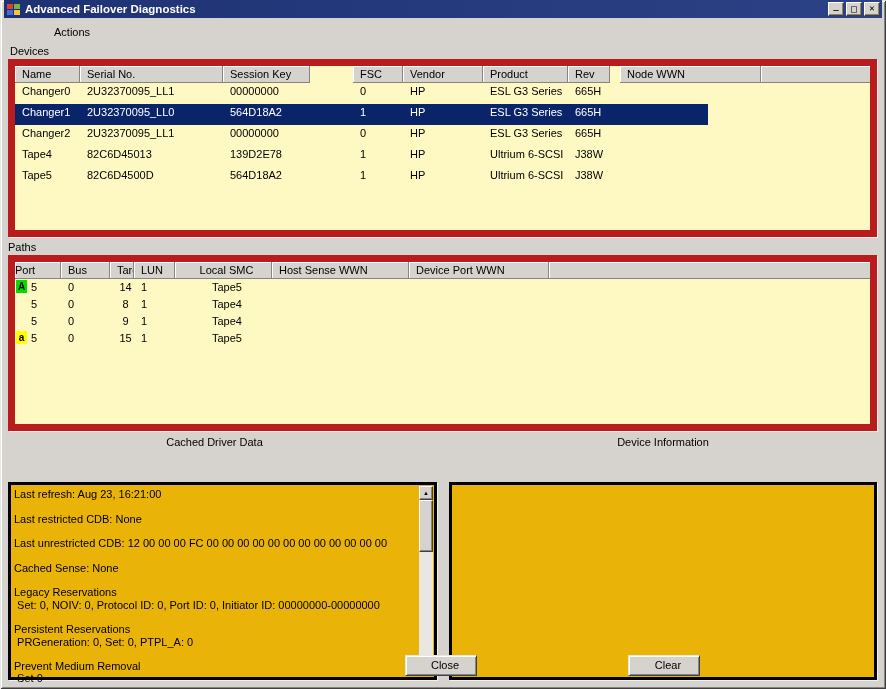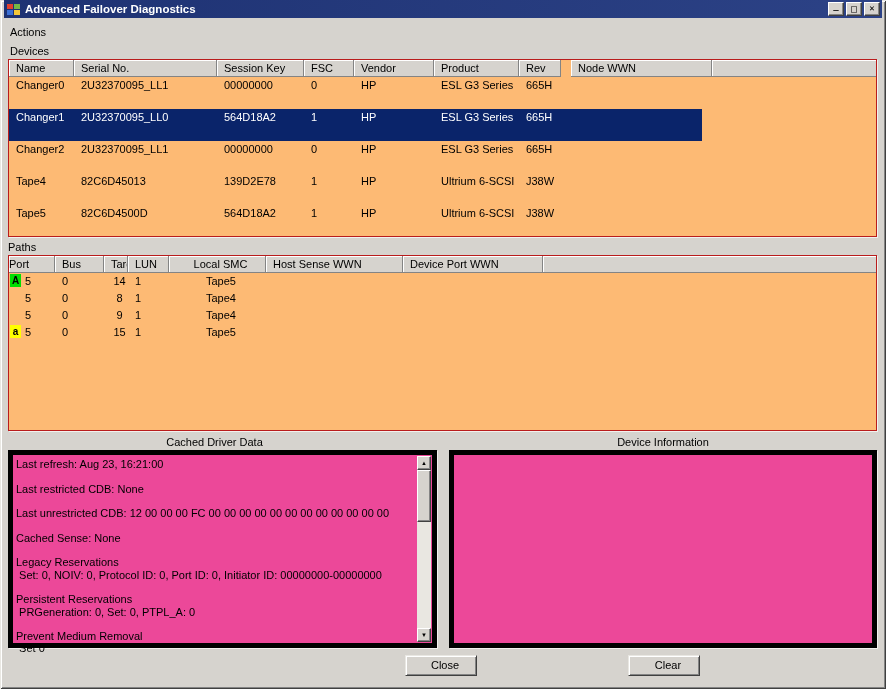--- a/index.html
+++ b/index.html
@@ -30,59 +30,59 @@
     width:16px;height:14px;background:#d6d3ce;text-align:center;
     border:1px solid;border-color:#fff #404040 #404040 #fff;
     box-shadow:inset -1px -1px 0 #848484;
     font-family:"DejaVu Sans Mono",monospace;font-size:9px;line-height:11px;font-weight:bold;color:#000;
   }
   .tbb.min::before{content:"_";position:relative;top:-2px;}
   .tbb.max::before{content:"□";font-size:10px;}
   .tbb.cls::before{content:"✕";}
   
   .menubar{position:absolute;left:4px;top:23px;right:4px;height:17px;display:flex;align-items:center;}
-  .menu-item{padding:1px 6px;}
+  .menu-item{padding:1px 6px;margin-left:44px;}
   
   .section-label{position:absolute;white-space:nowrap;}
   .lbl-devices{left:10px;top:45px;}
   .lbl-paths{left:8px;top:241px;}
   
   .listview{
-    position:absolute;background:#fdba74;border:1px solid #b91c1c;
+    position:absolute;background:#fef9c3;border:7px solid #b91c1c;
     box-shadow:1px 1px 0 #f2f1ee;overflow:hidden;
   }
   .lv-devices{left:8px;top:59px;width:869px;height:178px;}
   .lv-paths{left:8px;top:255px;width:869px;height:176px;}
   .lv-header{display:flex;height:17px;}
   .hcell{
     background:#d6d3ce;border-right:1px solid #848484;border-bottom:1px solid #848484;
     box-shadow:inset 1px 1px 0 #fff;
     padding-left:7px;line-height:16px;overflow:hidden;white-space:nowrap;flex:none;
   }
   .hcell.fill{flex:1;border-right:none;}
-  .lv-row{display:flex;height:32px;line-height:16px;}
+  .lv-row{display:flex;height:21px;line-height:16px;}
   .lv-paths .lv-row{height:17px;line-height:17px;}
   .cell{padding-left:7px;overflow:hidden;white-space:nowrap;flex:none;}
   .lv-row.selected{background:var(--sel,#0a246a);color:#fff;width:693px;}
   
-  .dc0{width:65px;}.dc1{width:143px;}.dc2{width:87px;}.dc3{width:50px;}
+  .dc0{width:65px;}.dc1{width:143px;}.dc2{width:87px;}.dc3{width:50px;margin-left:43px;}
   .dc4{width:80px;}.dc5{width:85px;}.dc6{width:42px;}.dc7{width:141px;margin-left:10px;}.dc8{flex:1;}
   
   .pc0{width:46px;padding-left:0;}.pc1{width:49px;}.pc2{width:24px;text-align:center;}.pc3{width:41px;}
   .pc4{width:97px;text-align:center;}.pc5{width:137px;}.pc6{width:140px;}.pc7{flex:1;}
   .badge{
     display:inline-block;width:11px;height:13px;line-height:13px;margin:0 4px 0 1px;
     text-align:center;font-weight:bold;font-size:10px;color:#000;vertical-align:top;
     position:relative;top:1px;
   }
   
   .group-label{position:absolute;text-align:center;}
   .gl-left{left:0;top:436px;width:429px;}
   .gl-right{left:449px;top:436px;width:428px;}
-  .textbox{position:absolute;background:#ec4899;border:5px solid #000000;box-shadow:1px 1px 0 #f2f1ee;}
+  .textbox{position:absolute;background:#eab308;border:3px solid #000000;box-shadow:1px 1px 0 #f2f1ee;margin-top:32px;}
   .tb-left{left:8px;top:450px;width:429px;height:198px;}
   .tb-right{left:449px;top:450px;width:428px;height:198px;}
   .tb-left pre{
     margin:0;padding:3px 20px 2px 3px;
     font-family:"Liberation Sans",sans-serif;font-size:11px;line-height:12.3px;
     white-space:pre-wrap;
   }
   
   .vscroll{position:absolute;top:1px;right:1px;bottom:1px;width:14px;background:#e9e7e1;}
   .sb-btn{

